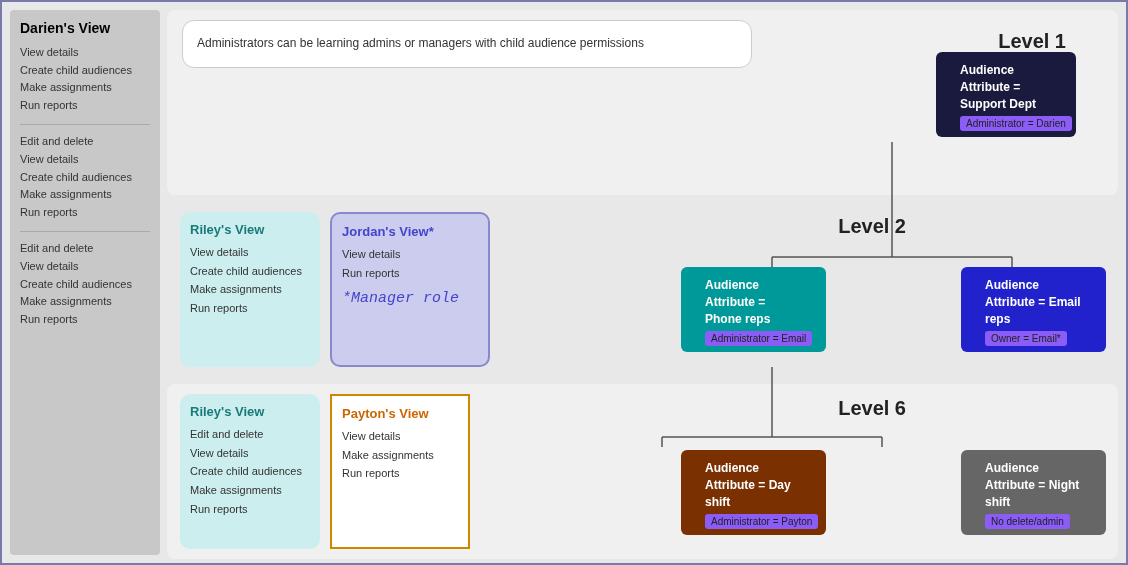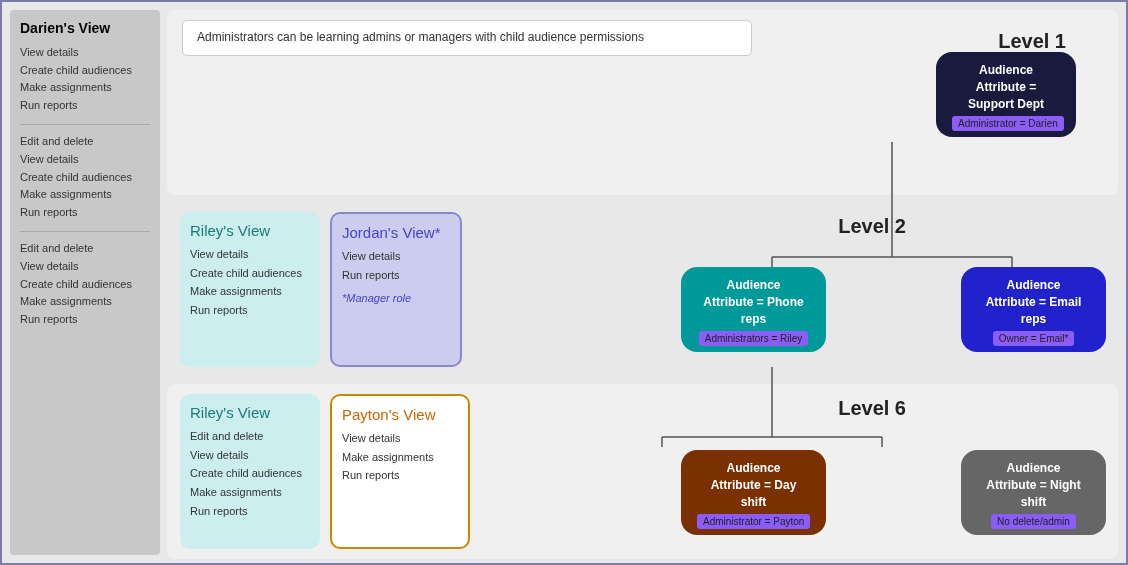--- a/index.html
+++ b/index.html
@@ -78,41 +78,41 @@
     }
 
     
     .info-box {
       position: absolute;
       top: 18px;
       left: 180px;
       width: 570px;
       background: #fff;
       border: 1px solid #ccc;
-      border-radius: 5px;
-      padding: 6px 14px;
+      border-radius: 12px;
+      padding: 12px 14px;
       font-size: 12px;
       line-height: 1.8;
       color: #333;
     }
 
     
     .level-label {
       position: absolute;
       font-weight: bold;
       font-size: 20px;
       color: #222;
     }
 
     
     .audience-box {
       position: absolute;
-      border-radius: 16px;
-      padding: 10px 16px 6px;
-      text-align: center;
+      border-radius: 6px;
+      padding: 10px 24px 6px;
+      text-align: left;
       color: #fff;
       font-size: 12px;
       font-weight: bold;
     }
     .audience-box .admin-badge {
       display: inline-block;
       background: #8b5cf6;
       color: #222;
       font-size: 10px;
       font-weight: normal;
@@ -139,59 +139,59 @@
       position: absolute;
       top: 210px;
       left: 178px;
       width: 140px;
       height: 155px;
       background: #cceeee;
       border-radius: 10px;
       padding: 10px;
     }
     .view-title {
-      font-weight: normal;
-      font-size: 15px;
+      font-weight: bold;
+      font-size: 13px;
       color: #1a7a7a;
       margin-bottom: 6px;
     }
     .view-title.jordan {
       color: #4444cc;
     }
     .view-title.payton {
       color: #cc6600;
     }
     .view-list p {
       font-size: 11px;
       color: #333;
       line-height: 1.7;
     }
 
     
     .jordans-view {
       position: absolute;
       top: 210px;
       left: 328px;
-      width: 132px;
+      width: 160px;
       height: 155px;
       background: #ccccee;
       border-radius: 10px;
       padding: 10px;
       border: 2px solid #8888cc;
     }
 
     
     .paytons-view {
       position: absolute;
       top: 392px;
       left: 328px;
       width: 140px;
       height: 155px;
       background: #fff;
-      border-radius: 10px;
+      border-radius: 0;
       padding: 10px;
       border: 2px solid #cc8800;
     }
 
     
     .rileys-view-l3 {
       position: absolute;
       top: 392px;
       left: 178px;
       width: 140px;
@@ -205,24 +205,25 @@
     .connectors {
       position: absolute;
       top: 0;
       left: 0;
       width: 1128px;
       height: 565px;
       pointer-events: none;
     }
 
     .manager-note {
-      font-size: 11px;
+      font-size: 15px;
       color: #4444cc;
       margin-top: 8px;
       font-style: italic;
+      font-family: Liberation Mono, monospace;
     }
   </style>
 </head>
 <body>
 
 <div class="main-container">
 
   <div class="level-band-1"></div>
   <div class="level-band-2"></div>
   <div class="level-band-3"></div>
@@ -280,21 +281,21 @@
     <line x1="880" y1="435" x2="880" y2="445" stroke="#555" stroke-width="1.5"></line>
   </svg>
 
   <div class="audience-box audience-support" style="width:140px; top:50px; right:50px;">
     <div class="title-text">Audience<br>Attribute = Support Dept</div>
     <div class="admin-badge">Administrator = Darien</div>
   </div>
 
   <div class="audience-box" style="width:145px; top:265px; right:300px; background:#009999;">
     <div class="title-text">Audience<br>Attribute = Phone reps</div>
-    <div class="admin-badge">Administrators = Riley</div>
+    <div class="admin-badge">Administrator = Email</div>
   </div>
 
   <div class="audience-box" style="width:145px; top:265px; right:20px; background:#2222cc;">
     <div class="title-text">Audience<br>Attribute = Email reps</div>
     <div class="admin-badge">Owner = Email*</div>
   </div>
 
   <div class="audience-box" style="width:145px; top:448px; right:300px; background:#7a3000;">
     <div class="title-text">Audience<br>Attribute = Day shift</div>
     <div class="admin-badge">Administrator = Payton</div>

